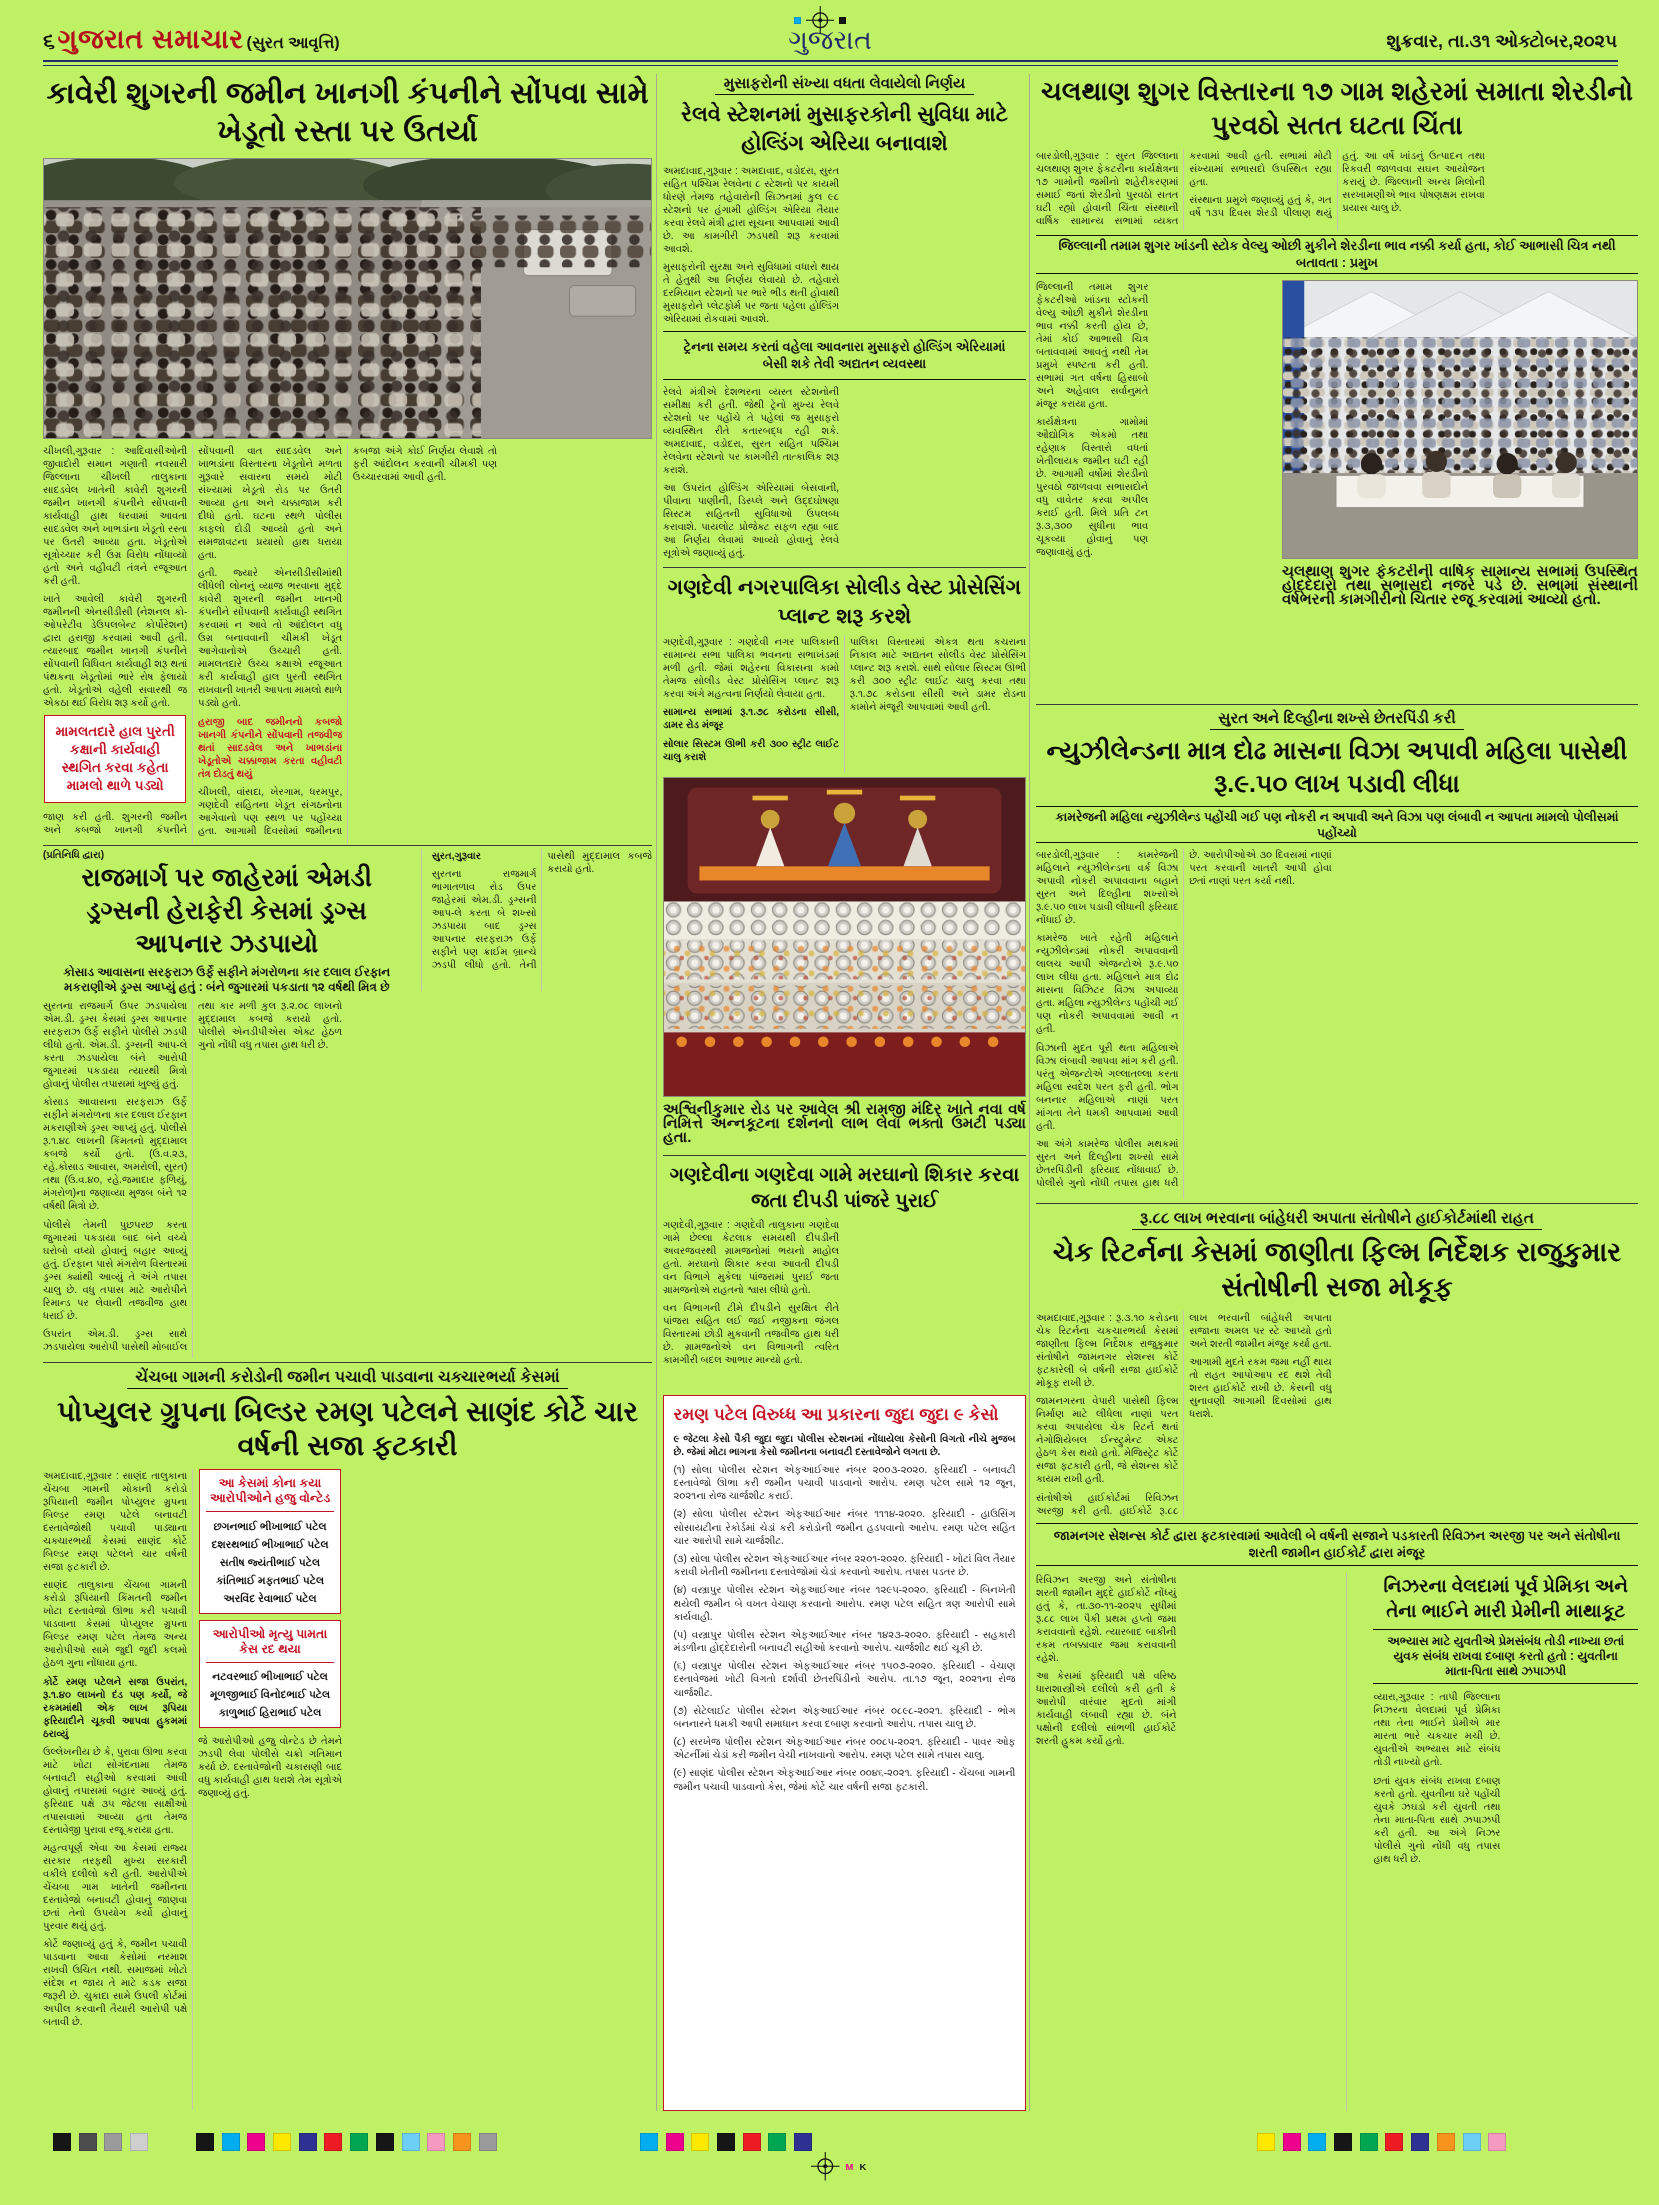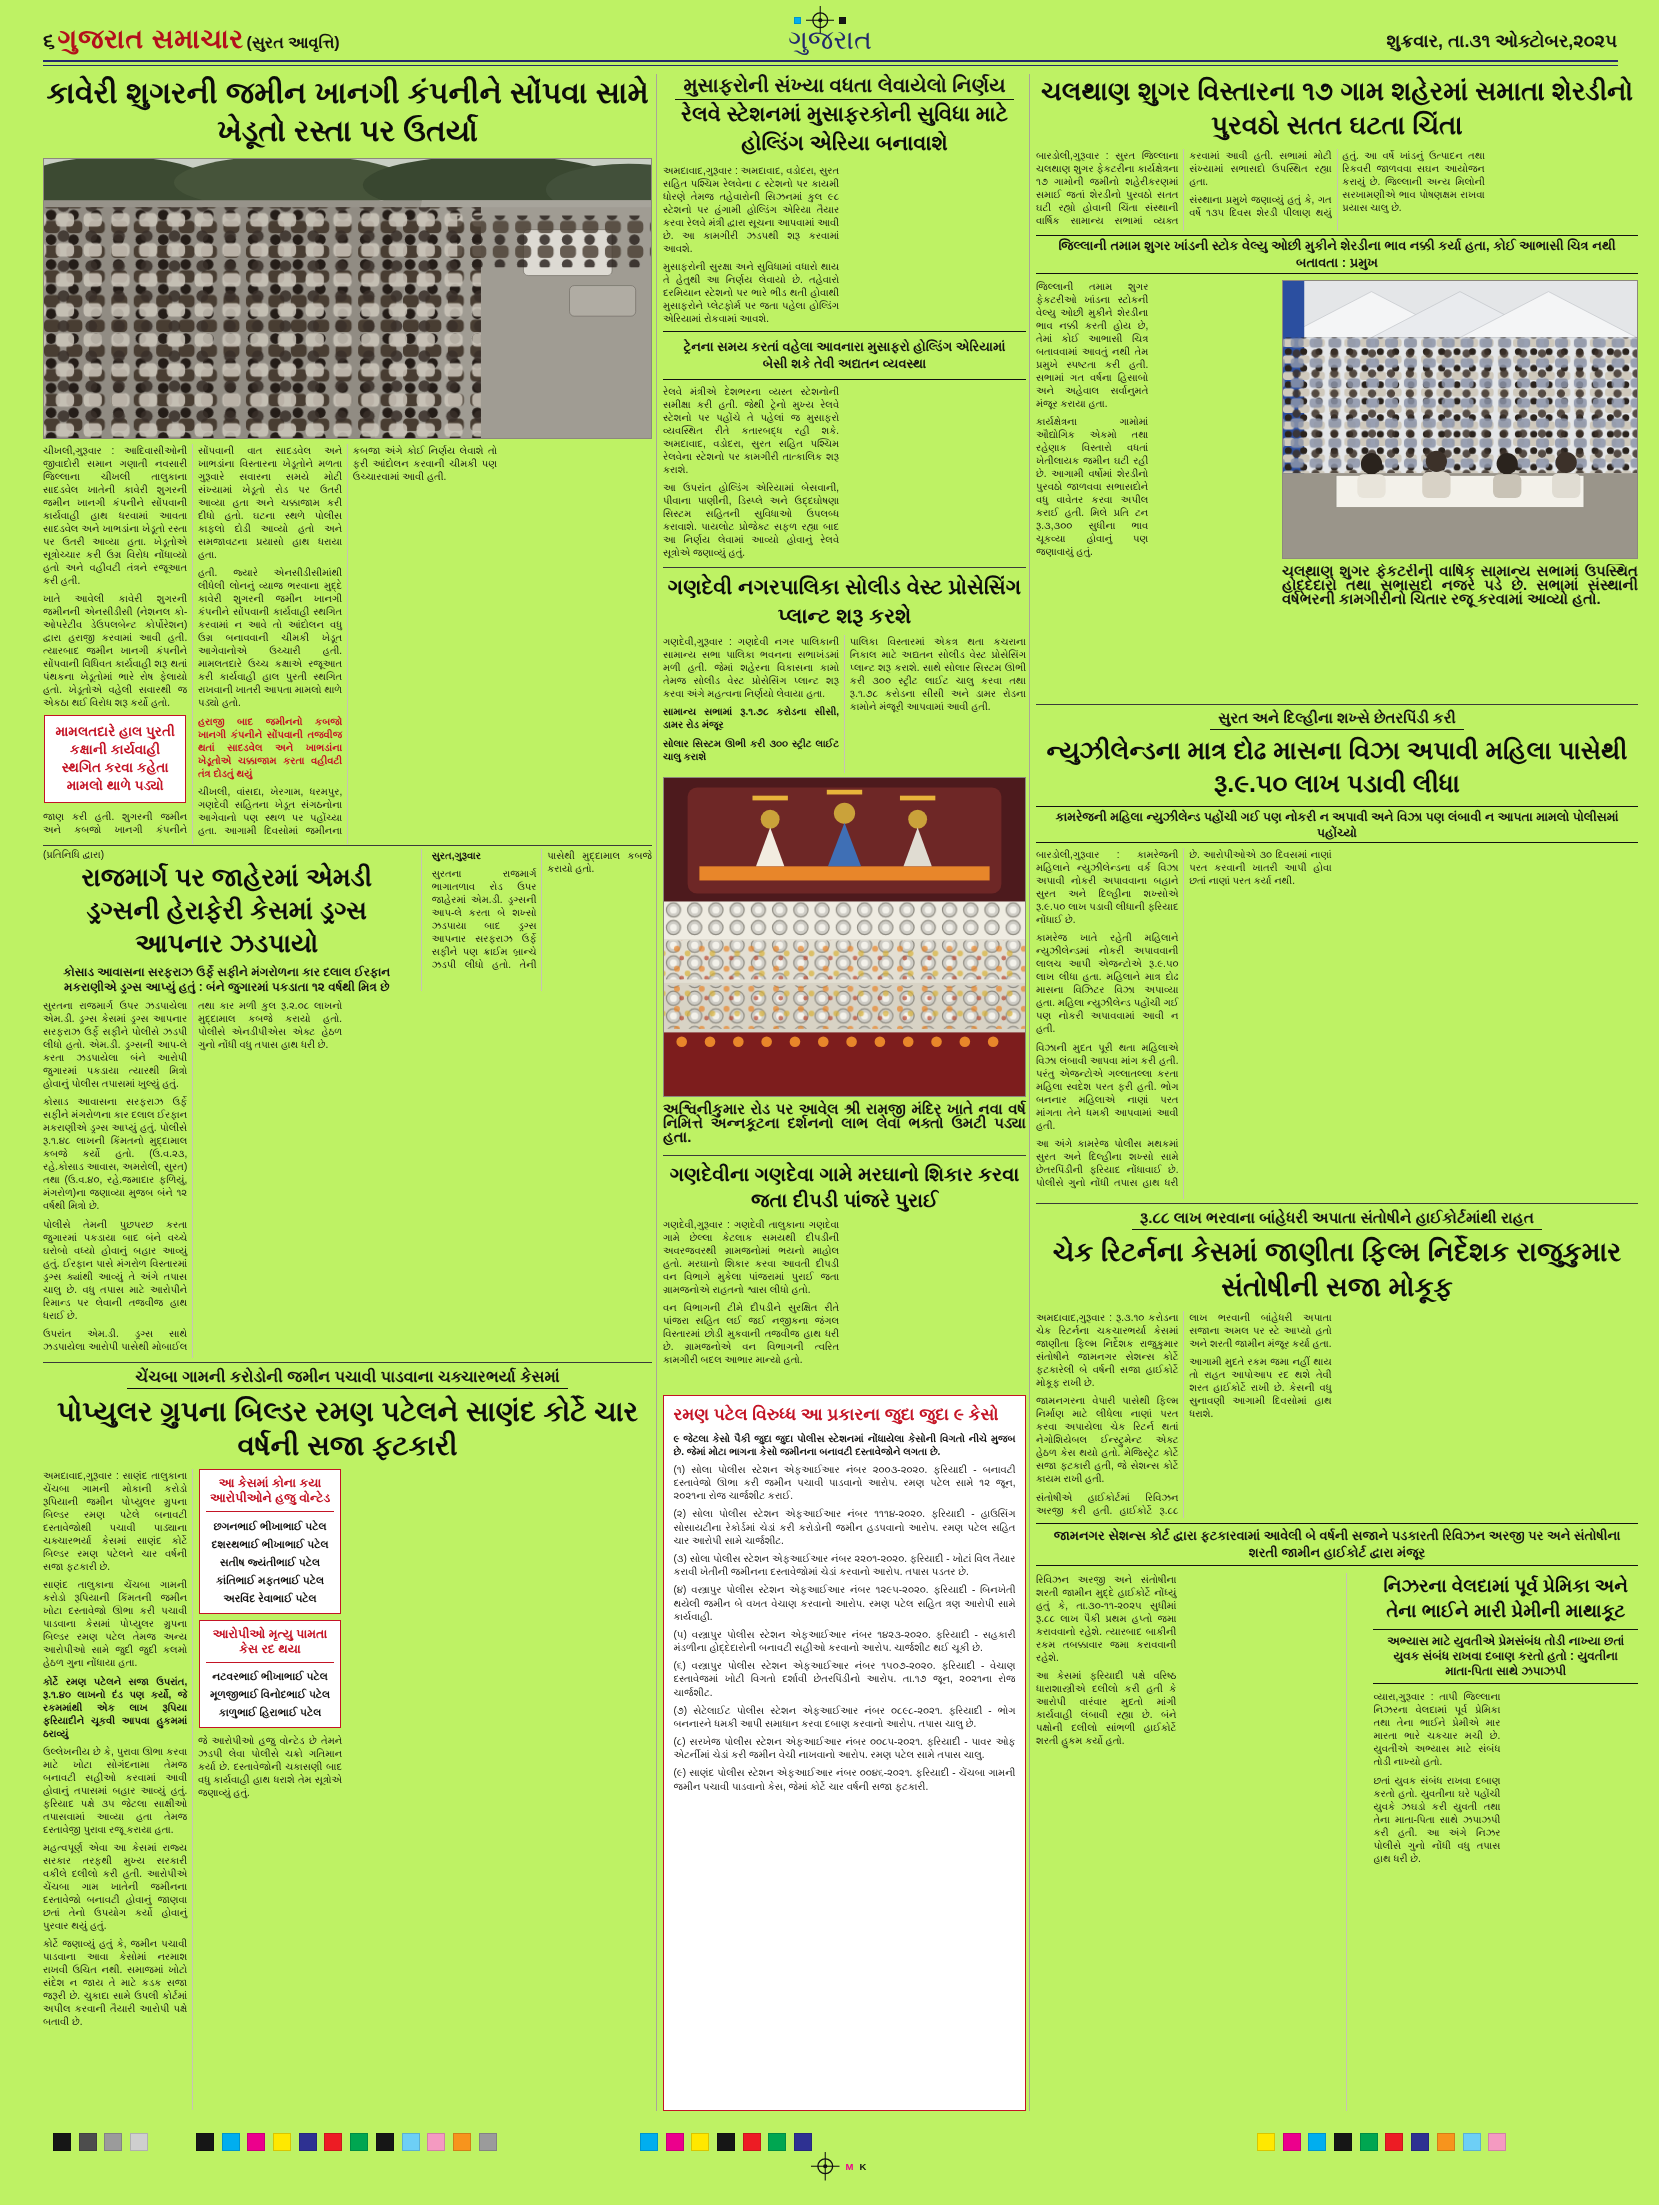--- a/index.html
+++ b/index.html
@@ -108,21 +108,21 @@
       <p>જાણ કરી હતી. શુગરની જમીન અને કબજો ખાનગી કંપનીને સોંપવાની વાત સાદડવેલ અને ખાભડાંના વિસ્તારના ખેડૂતોને મળતા ગુરૂવારે સવારના સમયે મોટી સંખ્યામાં ખેડૂતો રોડ પર ઉતરી આવ્યા હતા અને ચક્કાજામ કરી દીધો હતો. ઘટના સ્થળે પોલીસ કાફલો દોડી આવ્યો હતો અને સમજાવટના પ્રયાસો હાથ ધરાયા હતા.</p>
       <p>હતી. જ્યારે એનસીડીસીમાંથી લીધેલી લોનનું વ્યાજ ભરવાના મુદ્દે કાવેરી શુગરની જમીન ખાનગી કંપનીને સોંપવાની કાર્યવાહી સ્થગિત કરવામાં ન આવે તો આંદોલન વધુ ઉગ્ર બનાવવાની ચીમકી ખેડૂત આગેવાનોએ ઉચ્ચારી હતી. મામલતદારે ઉચ્ચ કક્ષાએ રજૂઆત કરી કાર્યવાહી હાલ પુરતી સ્થગિત રાખવાની ખાતરી આપતા મામલો થાળે પડ્યો હતો.</p>
       <p class="red-p">હરાજી બાદ જમીનનો કબજો ખાનગી કંપનીને સોંપવાની તજવીજ થતાં સાદડવેલ અને ખાભડાંના ખેડૂતોએ ચક્કાજામ કરતા વહીવટી તંત્ર દોડતું થયું</p>
       <p>ચીખલી, વાંસદા, ખેરગામ, ધરમપુર, ગણદેવી સહિતના ખેડૂત સંગઠનોના આગેવાનો પણ સ્થળ પર પહોંચ્યા હતા. આગામી દિવસોમાં જમીનના કબજા અંગે કોઈ નિર્ણય લેવાશે તો ફરી આંદોલન કરવાની ચીમકી પણ ઉચ્ચારવામાં આવી હતી.</p>
     </div>
 
     <div class="abs hdiv" style="left:0;top:771px;width:609px"></div>
 
     <div class="abs" style="left:0;top:775px;width:609px;height:142px;display:flex">
       <div style="width:368px">
-        <div style="font-size:10px;font-weight:normal">(પ્રતિનિધિ દ્વારા)</div>
+        <div style="font-size:10px;font-weight:bold">(પ્રતિનિધિ દ્વારા)</div>
         <div class="hl" style="font-size:25.5px;line-height:33px">રાજમાર્ગ પર જાહેરમાં એમડી ડ્રગ્સની હેરાફેરી કેસમાં ડ્રગ્સ આપનાર ઝડપાયો</div>
         <div style="font-size:12px;line-height:15.4px;font-weight:bold;text-align:center;margin-top:4.7px">કોસાડ આવાસના સરફરાઝ ઉર્ફે સફીને મંગરોળના કાર દલાલ ઈરફાન મકરાણીએ ડ્રગ્સ આપ્યું હતું : બંને જુગારમાં પકડાતા ૧૨ વર્ષથી મિત્ર છે</div>
       </div>
       <div class="body c2" style="width:231px;height:142px;margin-left:10.7px;border-left:0.6px solid var(--colrule);padding-left:9.5px">
         <p><b>સુરત,ગુરૂવાર</b></p>
         <p>સુરતના રાજમાર્ગ ભાગાતળાવ રોડ ઉપર જાહેરમાં એમ.ડી. ડ્રગ્સની આપ-લે કરતા બે શખ્સો ઝડપાયા બાદ ડ્રગ્સ આપનાર સરફરાઝ ઉર્ફે સફીને પણ ક્રાઈમ બ્રાન્ચે ઝડપી લીધો હતો. તેની પાસેથી મુદ્દામાલ કબજે કરાયો હતો.</p>
       </div>
     </div>
 
     <div class="abs body c4" style="left:0;top:925px;width:609px;height:359px">
@@ -159,21 +159,21 @@
         <div class="nm">નટવરભાઈ ભીખાભાઈ પટેલ</div>
         <div class="nm">મૂળજીભાઈ વિનોદભાઈ પટેલ</div>
         <div class="nm">કાળુભાઈ હિરાભાઈ પટેલ</div>
       </div>
       <p>જે આરોપીઓ હજુ વોન્ટેડ છે તેમને ઝડપી લેવા પોલીસે ચક્રો ગતિમાન કર્યા છે. દસ્તાવેજોની ચકાસણી બાદ વધુ કાર્યવાહી હાથ ધરાશે તેમ સૂત્રોએ જણાવ્યું હતું.</p>
     </div>
   </div>
 
   <div class="abs" style="left:663px;top:74px;width:363px;height:2037px">
 
-    <div class="abs kicker" style="left:0;top:0;width:363px;font-size:20px">
+    <div class="abs kicker" style="left:0;top:0;width:363px;font-size:15px">
       <span>મુસાફરોની સંખ્યા વધતા લેવાયેલો નિર્ણય</span>
     </div>
     <div class="abs hl" style="left:0;top:26px;width:363px;height:59px;font-size:21px;line-height:28.5px">રેલવે સ્ટેશનમાં મુસાફરકોની સુવિધા માટે હોલ્ડિંગ એરિયા બનાવાશે</div>
     <div class="abs body c2" style="left:0;top:90px;width:363px;height:162px">
       <p>અમદાવાદ,ગુરૂવાર : અમદાવાદ, વડોદરા, સુરત સહિત પશ્ચિમ રેલવેના ૮ સ્ટેશનો પર કાયમી ધોરણે તેમજ તહેવારોની સિઝનમાં કુલ ૯૮ સ્ટેશનો પર હંગામી હોલ્ડિંગ એરિયા તૈયાર કરવા રેલવે મંત્રી દ્વારા સૂચના આપવામાં આવી છે. આ કામગીરી ઝડપથી શરૂ કરવામાં આવશે.</p>
       <p>મુસાફરોની સુરક્ષા અને સુવિધામાં વધારો થાય તે હેતુથી આ નિર્ણય લેવાયો છે. તહેવારો દરમિયાન સ્ટેશનો પર ભારે ભીડ થતી હોવાથી મુસાફરોને પ્લેટફોર્મ પર જતા પહેલા હોલ્ડિંગ એરિયામાં રોકવામાં આવશે.</p>
     </div>
     <div class="abs subrule" style="left:0;top:257px;width:363px;height:49px;font-size:13px;line-height:16.6px">ટ્રેનના સમય કરતાં વહેલા આવનારા મુસાફરો હોલ્ડિંગ એરિયામાં બેસી શકે તેવી અદ્યતન વ્યવસ્થા</div>
     <div class="abs body c2" style="left:0;top:311px;width:363px;height:179px">
       <p>રેલવે મંત્રીએ દેશભરના વ્યસ્ત સ્ટેશનોની સમીક્ષા કરી હતી. જેથી ટ્રેનો મુખ્ય રેલવે સ્ટેશનો પર પહોંચે તે પહેલાં જ મુસાફરો વ્યવસ્થિત રીતે કતારબદ્ધ રહી શકે. અમદાવાદ, વડોદરા, સુરત સહિત પશ્ચિમ રેલવેના સ્ટેશનો પર કામગીરી તાત્કાલિક શરૂ કરાશે.</p>

